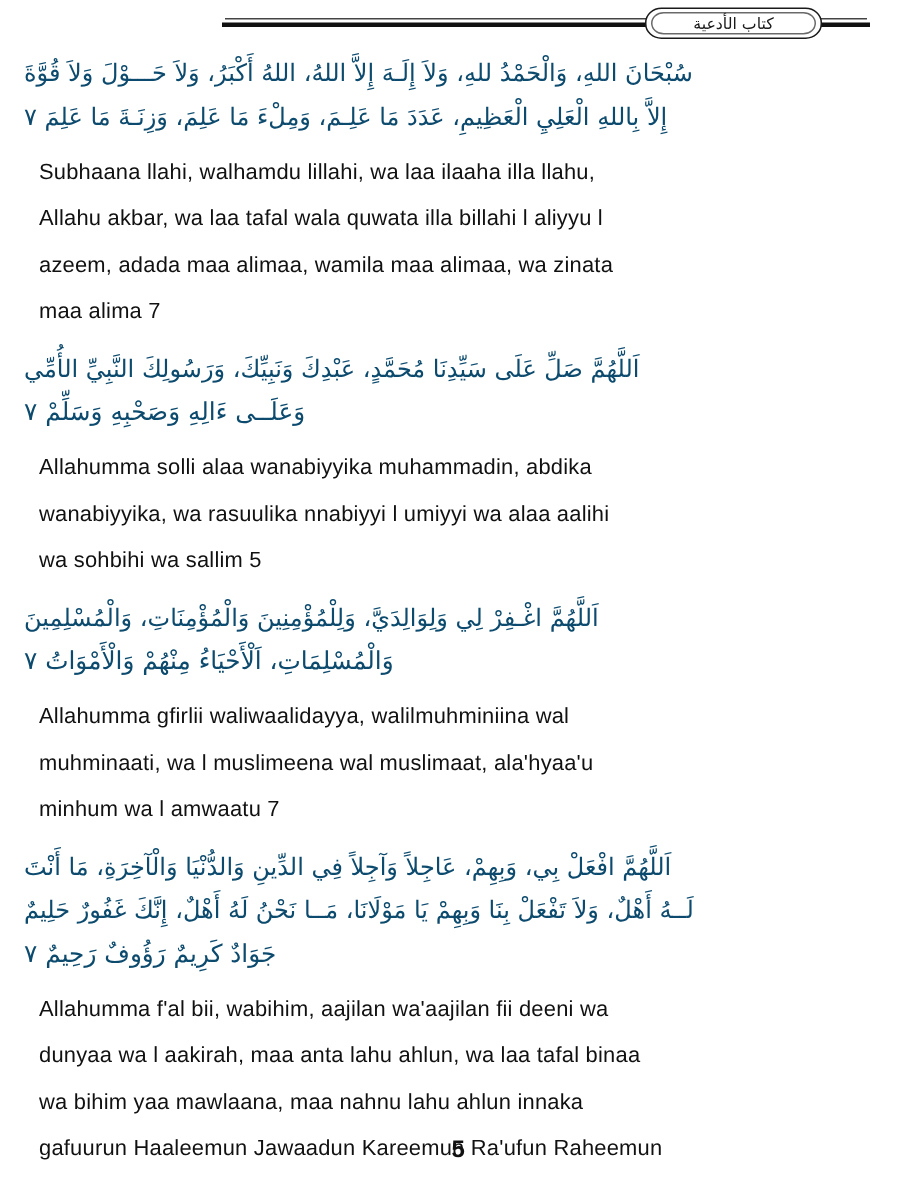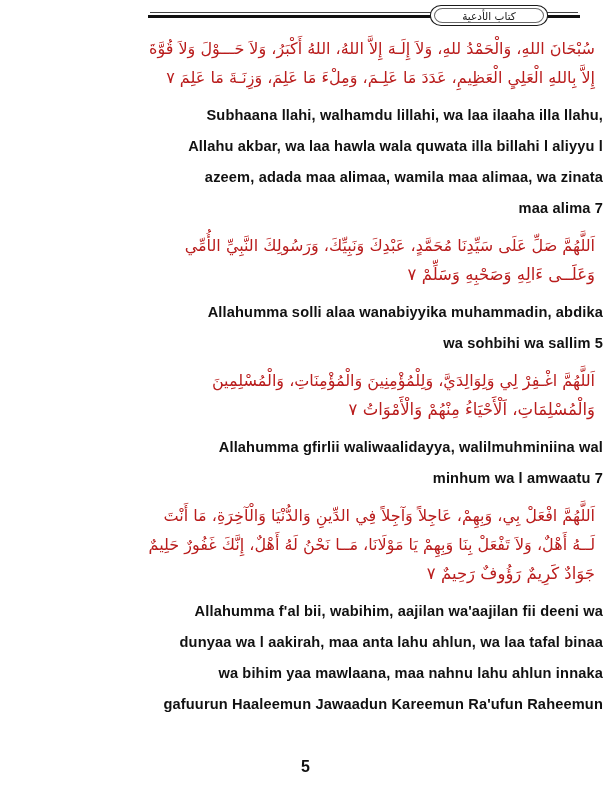--- a/index.html
+++ b/index.html
@@ -85,48 +85,48 @@
 
   .block {
     margin: 0;
     padding: 0;
   }
 
   
   .arabic {
     direction: rtl;
     unicode-bidi: bidi-override;
-    text-align: right;
+    text-align: left;
     font-family: "DejaVu Sans", "Liberation Sans", sans-serif;
     font-size: 16.5px;
     line-height: 29px;
-    color: #b91c1c;
+    color: #0c4a6e;
     padding: 0 16px;
     letter-spacing: 0;
     font-weight: 400;
   }
   .arabic .ln {
     display: block;
     white-space: nowrap;
   }
   .arabic .ln.wide {
     font-size: 16px;
     letter-spacing: -0.1px;
   }
 
   
   .translit {
-    text-align: right;
+    text-align: left;
     font-family: "Liberation Sans", sans-serif;
-    font-weight: 700;
+    font-weight: 400;
     font-size: 14.6px;
     line-height: 31px;
     color: #111111;
     letter-spacing: 0.15px;
-    padding: 0 8px;
+    padding: 0 26px;
   }
   .translit .ln {
     display: block;
     white-space: nowrap;
   }
 
   .gap-a { height: 8px; }
   .gap-b { height: 7px; }
 
   
@@ -157,46 +157,48 @@
 <div class="page">
 
   <div class="block arabic">
     <span class="ln wide">سُبْحَانَ اللهِ، وَالْحَمْدُ للهِ، وَلاَ إِلَـهَ إِلاَّ اللهُ، اللهُ أَكْبَرُ، وَلاَ حَـــوْلَ وَلاَ قُوَّةَ</span>
     <span class="ln wide">إِلاَّ بِاللهِ الْعَلِيِ الْعَظِيمِ، عَدَدَ مَا عَلِـمَ، وَمِلْءَ مَا عَلِمَ، وَزِنَـةَ مَا عَلِمَ ٧</span>
   </div>
   <div class="gap-a"></div>
 
   <div class="block translit">
     <span class="ln">Subhaana llahi, walhamdu lillahi, wa laa ilaaha illa llahu,</span>
-    <span class="ln">Allahu akbar, wa laa hawla wala quwata illa billahi l aliyyu l</span>
+    <span class="ln">Allahu akbar, wa laa tafal wala quwata illa billahi l aliyyu l</span>
     <span class="ln">azeem, adada maa alimaa, wamila maa alimaa, wa zinata</span>
     <span class="ln">maa alima 7</span>
   </div>
   <div class="gap-b"></div>
 
   <div class="block arabic">
     <span class="ln wide">اَللَّهُمَّ صَلِّ عَلَى سَيِّدِنَا مُحَمَّدٍ، عَبْدِكَ وَنَبِيِّكَ، وَرَسُولِكَ النَّبِيِّ الأُمِّي</span>
     <span class="ln">وَعَلَــى ءَالِهِ وَصَحْبِهِ وَسَلِّمْ ٧</span>
   </div>
   <div class="gap-a"></div>
 
   <div class="block translit">
     <span class="ln">Allahumma solli alaa wanabiyyika muhammadin, abdika</span>
+    <span class="ln">wanabiyyika, wa rasuulika nnabiyyi l umiyyi wa alaa aalihi</span>
     <span class="ln">wa sohbihi wa sallim 5</span>
   </div>
   <div class="gap-b"></div>
 
   <div class="block arabic">
     <span class="ln wide">اَللَّهُمَّ اغْـفِرْ لِي وَلِوَالِدَيَّ، وَلِلْمُؤْمِنِينَ وَالْمُؤْمِنَاتِ، وَالْمُسْلِمِينَ</span>
     <span class="ln">وَالْمُسْلِمَاتِ، اَلْأَحْيَاءُ مِنْهُمْ وَالْأَمْوَاتُ ٧</span>
   </div>
   <div class="gap-a"></div>
 
   <div class="block translit">
     <span class="ln">Allahumma gfirlii waliwaalidayya, walilmuhminiina wal</span>
+    <span class="ln">muhminaati, wa l muslimeena wal muslimaat, ala'hyaa'u</span>
     <span class="ln">minhum wa l amwaatu 7</span>
   </div>
   <div class="gap-b"></div>
 
   <div class="block arabic">
     <span class="ln wide">اَللَّهُمَّ افْعَلْ بِي، وَبِهِمْ، عَاجِلاً وَآجِلاً فِي الدِّينِ وَالدُّنْيَا وَالْآخِرَةِ، مَا أَنْتَ</span>
     <span class="ln wide">لَــهُ أَهْلٌ، وَلاَ تَفْعَلْ بِنَا وَبِهِمْ يَا مَوْلَانَا، مَــا نَحْنُ لَهُ أَهْلٌ، إِنَّكَ غَفُورٌ حَلِيمٌ</span>
     <span class="ln">جَوَادٌ كَرِيمٌ رَؤُوفٌ رَحِيمٌ ٧</span>
   </div>
   <div class="gap-a"></div>

